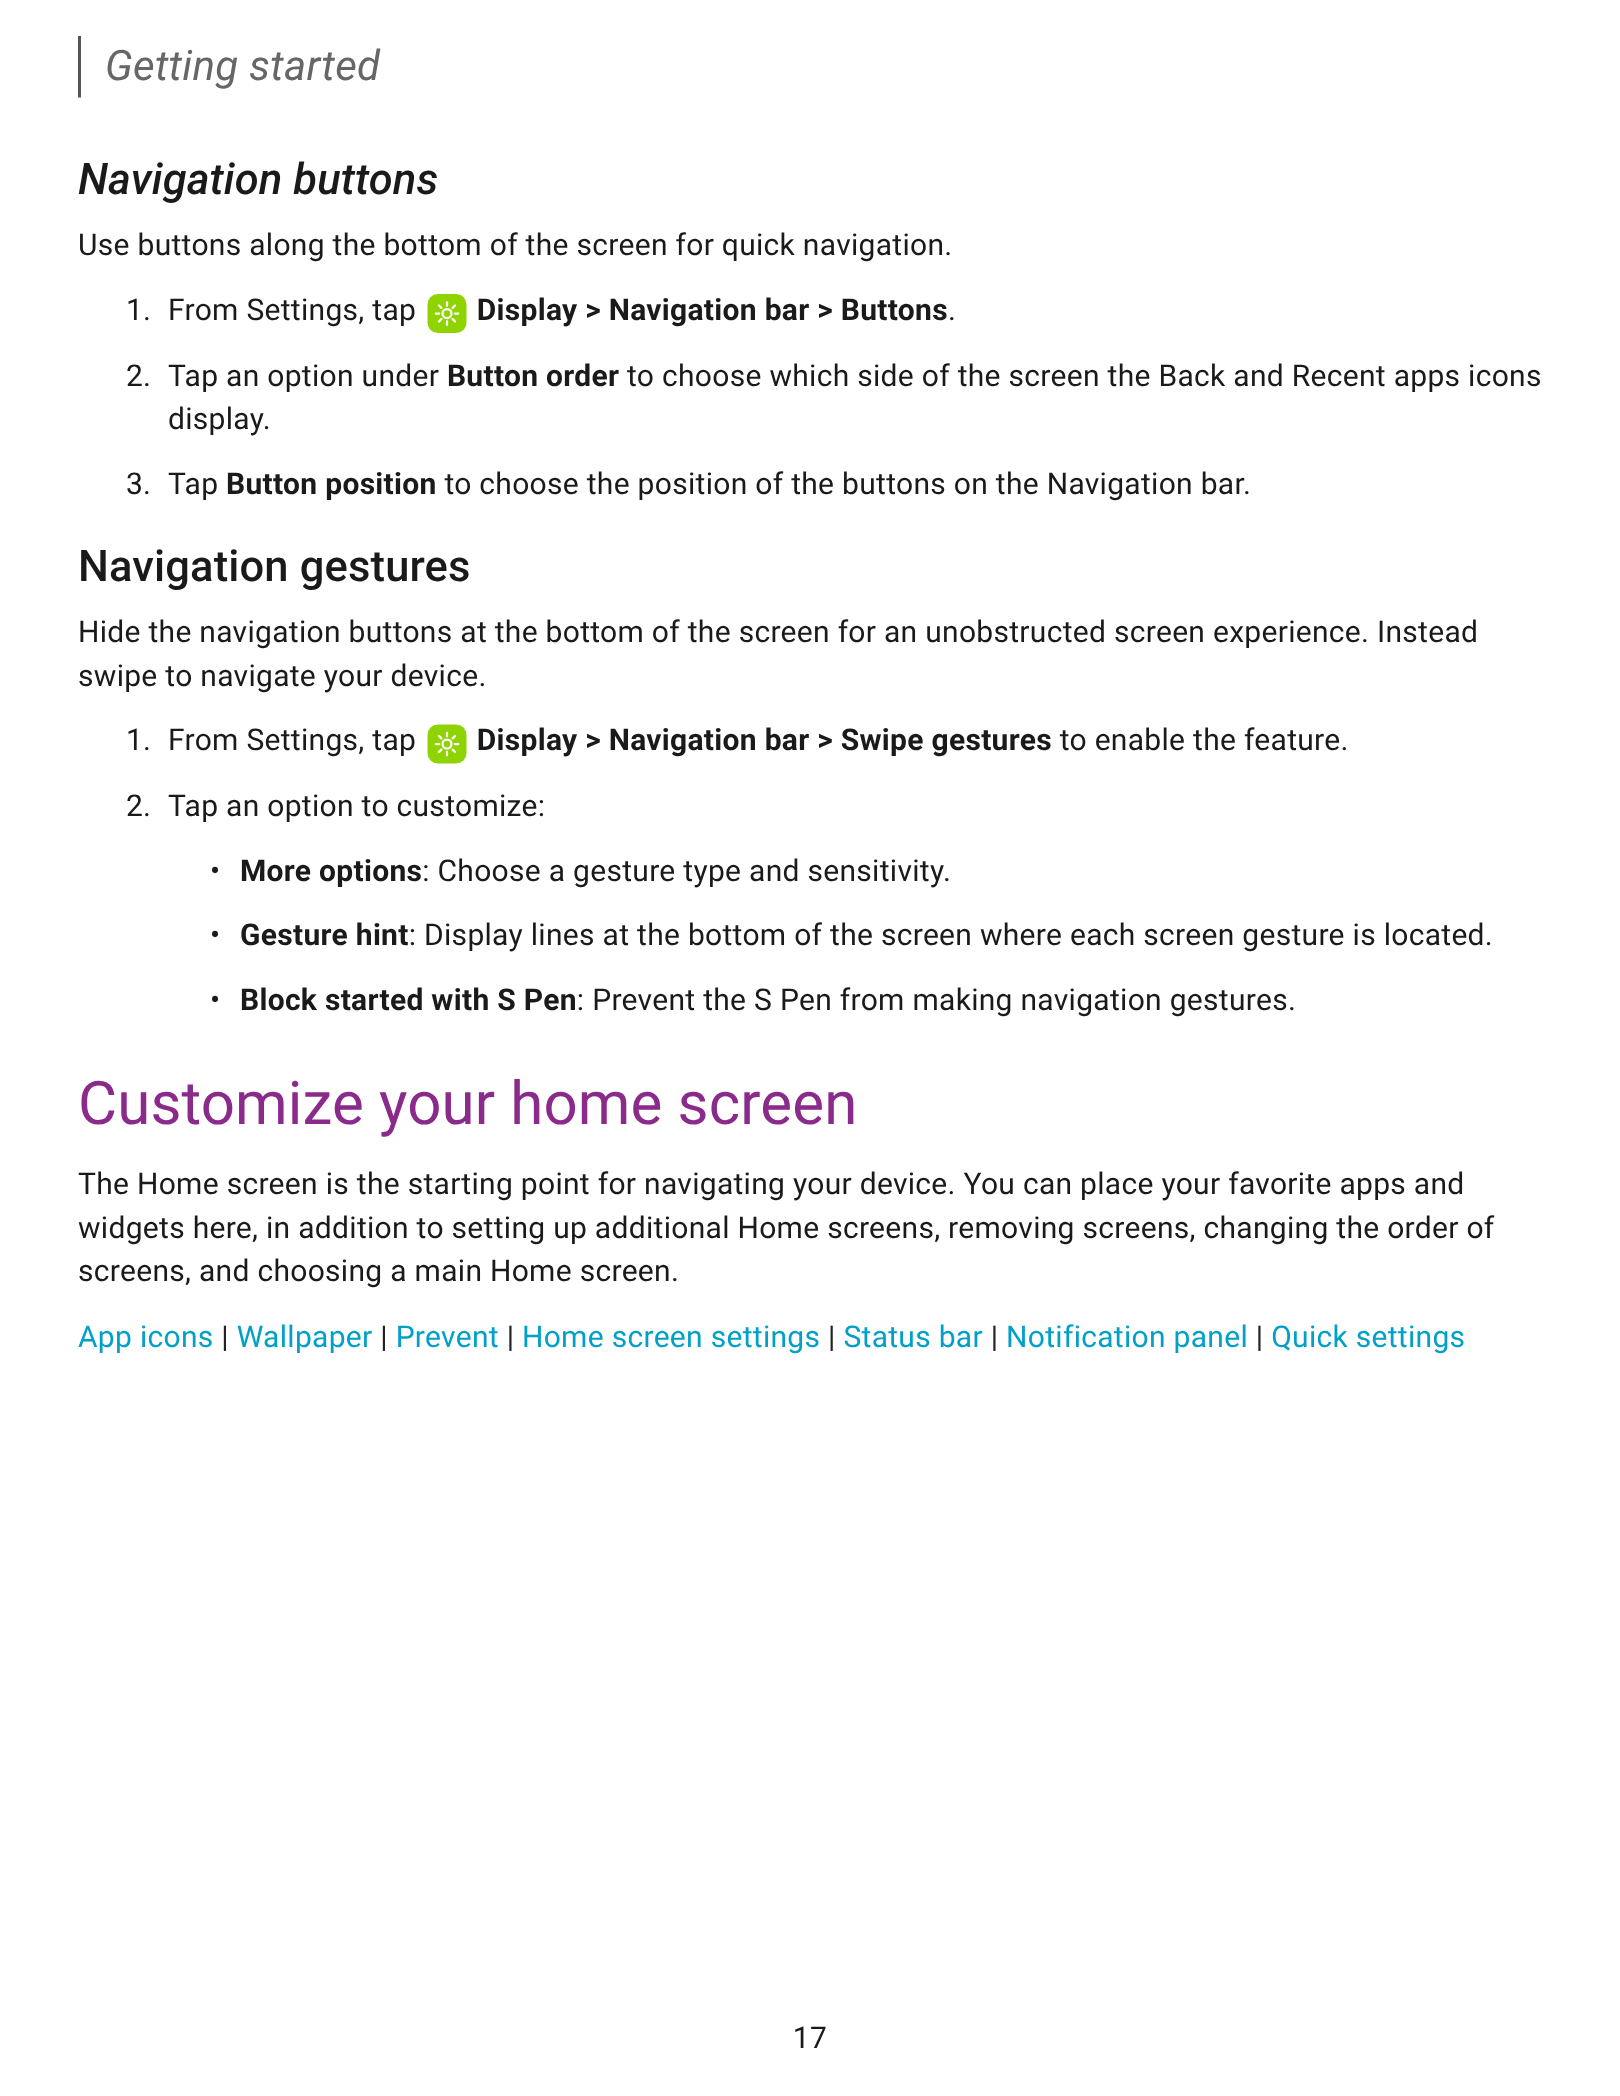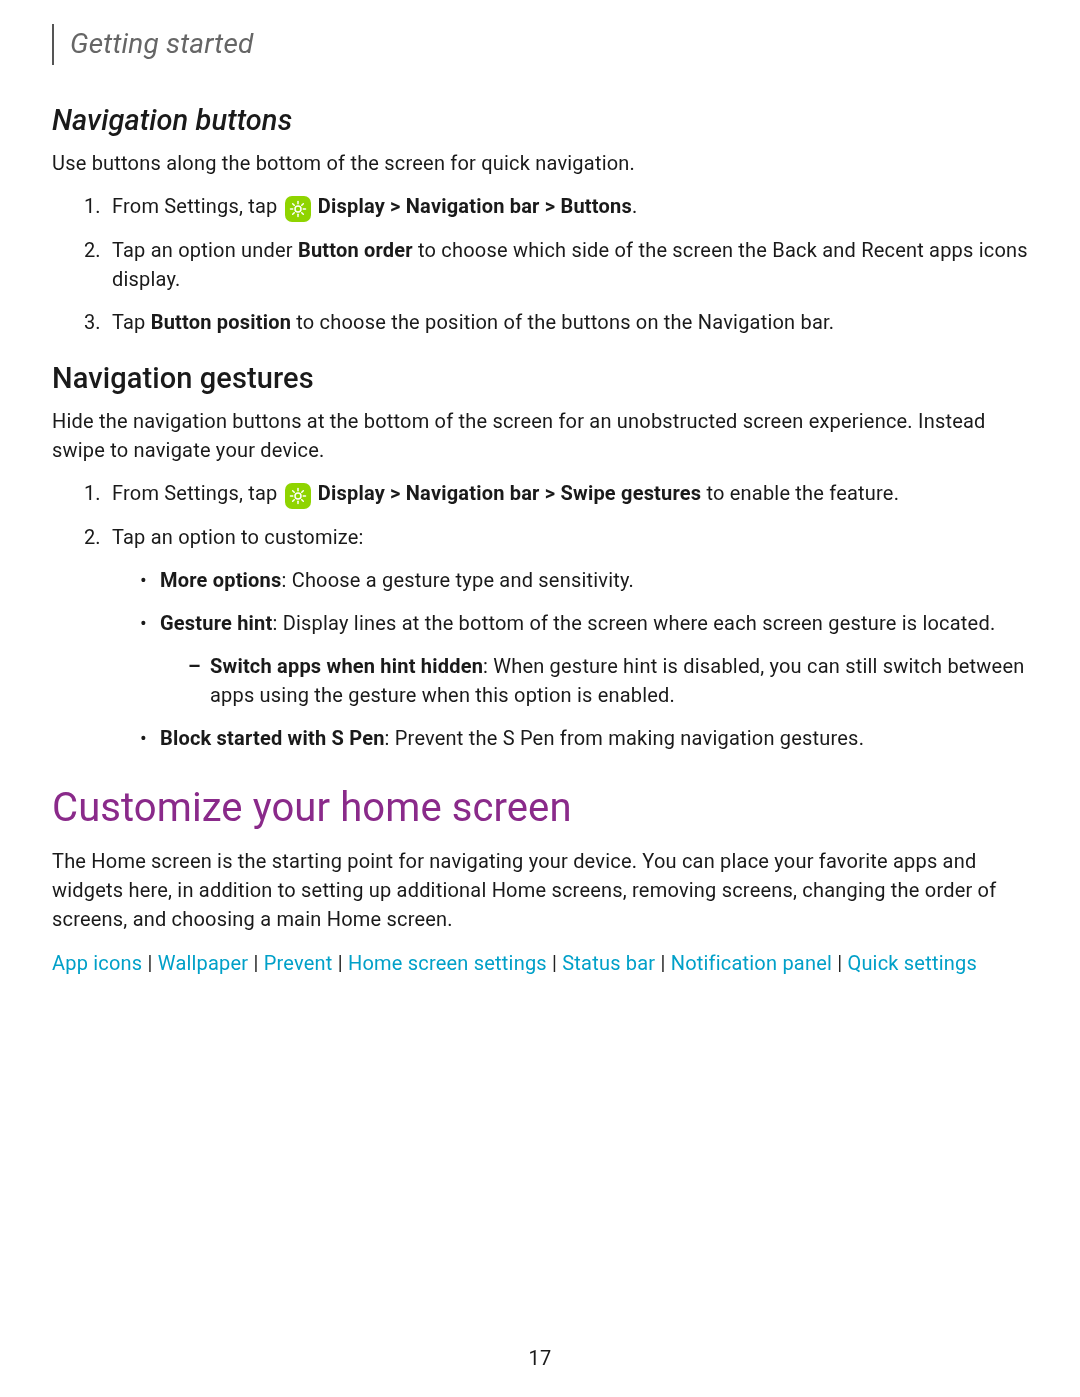--- a/index.html
+++ b/index.html
@@ -180,25 +180,20 @@
       </span> <span class="bold">Display &gt; Navigation bar &gt; Swipe gestures</span><span> to enable the feature.</span>
   </li>
   <li>
     <span>Tap an option to customize:</span>
     <ul class="bullets">
       <li>
         <span class="bold">More options</span><span>: Choose a gesture type and sensitivity.</span>
       </li>
       <li>
         <span class="bold">Gesture hint</span><span>: Display lines at the bottom of the screen where each screen gesture is located.</span>
-        <ul class="dashes">
-          <li>
-            <span class="bold">Switch apps when hint hidden</span><span>: When gesture hint is disabled, you can still switch between apps using the gesture when this option is enabled.</span>
-          </li>
-        </ul>
       </li>
       <li>
         <span class="bold">Block started with S Pen</span><span>: Prevent the S Pen from making navigation gestures.</span>
       </li>
     </ul>
   </li>
 </ol>
 
 <h1 class="section-title">Customize your home screen</h1>
 <p class="intro">The Home screen is the starting point for navigating your device. You can place your favorite apps and widgets here, in addition to setting up additional Home screens, removing screens, changing the order of screens, and choosing a main Home screen.</p>

